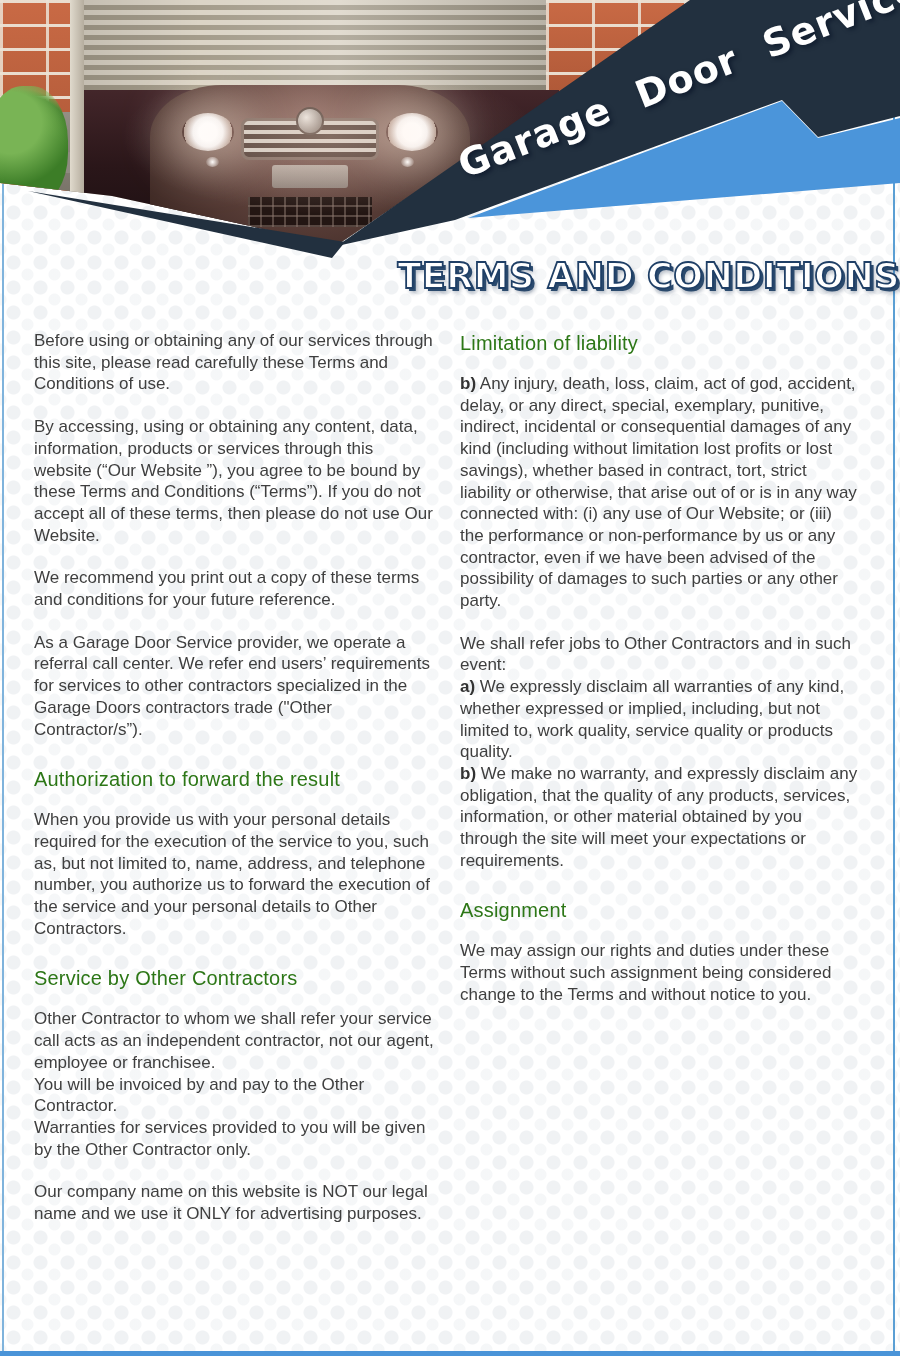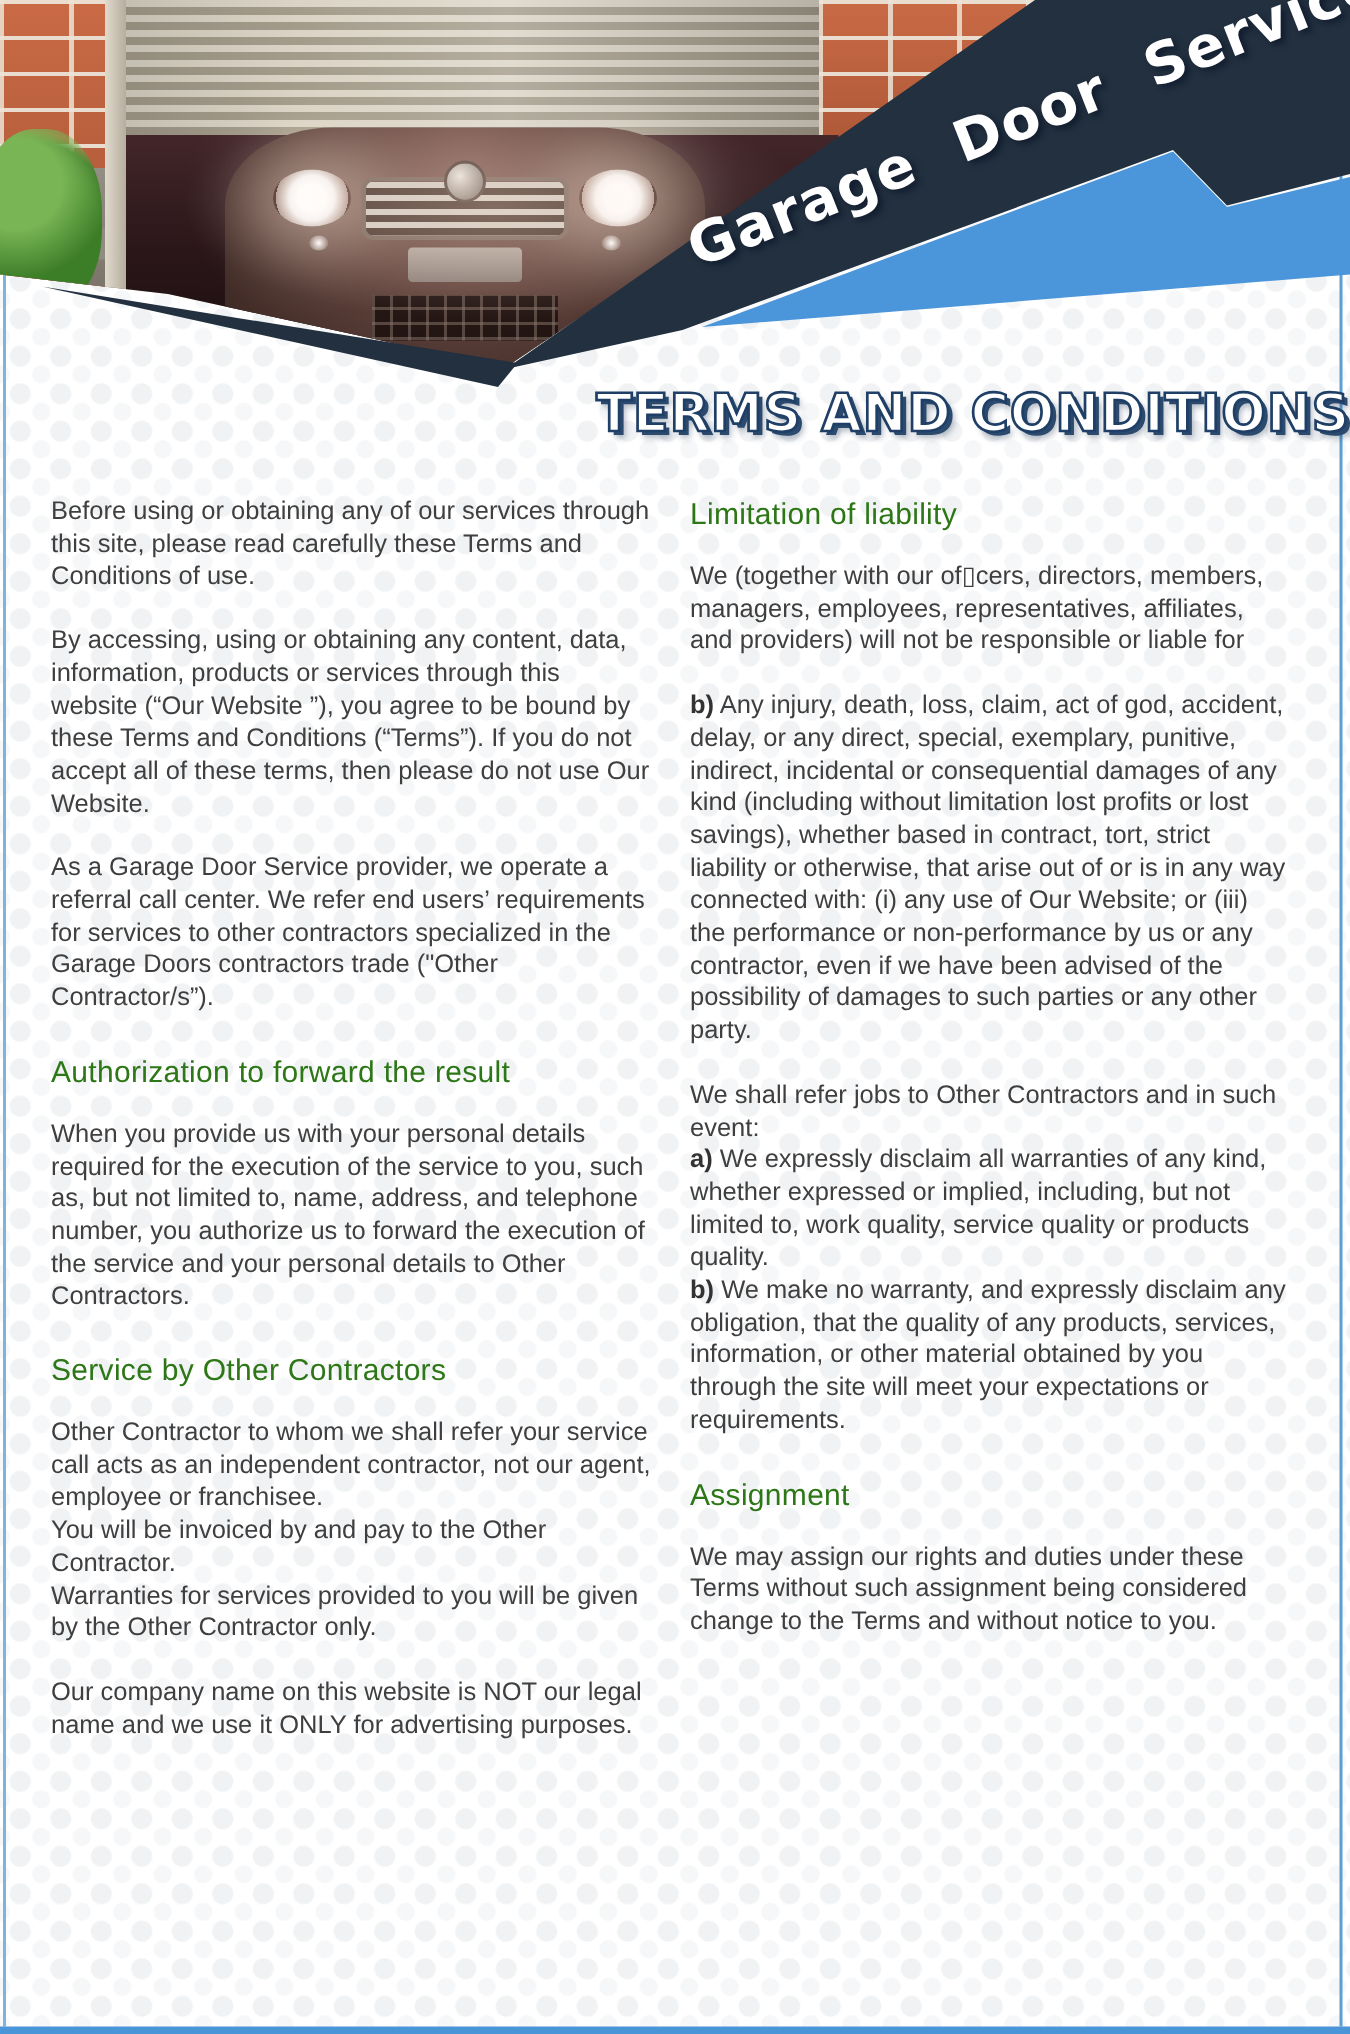--- a/index.html
+++ b/index.html
@@ -155,29 +155,29 @@
     <div class="navy"></div>
     <div class="banner-text">Garage Door Service</div>
   </header>
 
   <h1 class="title">TERMS AND CONDITIONS</h1>
 
   <main>
     <section class="col">
         <p>Before using or obtaining any of our services through this site, please read carefully these Terms and Conditions of use.</p>
         <p>By accessing, using or obtaining any content, data, information, products or services through this website (“Our Website ”), you agree to be bound by these Terms and Conditions (“Terms”). If you do not accept all of these terms, then please do not use Our Website.</p>
+        <p>We recommend you print out a copy of these terms and conditions for your future reference.</p>
         <p>As a Garage Door Service provider, we operate a referral call center. We refer end users’ requirements for services to other contractors specialized in the Garage Doors contractors trade ("Other Contractor/s”).</p>
         <h2>Authorization to forward the result</h2>
         <p>When you provide us with your personal details required for the execution of the service to you, such as, but not limited to, name, address, and telephone number, you authorize us to forward the execution of the service and your personal details to Other Contractors.</p>
         <h2>Service by Other Contractors</h2>
         <p>Other Contractor to whom we shall refer your service call acts as an independent contractor, not our agent, employee or franchisee.<br>You will be invoiced by and pay to the Other Contractor.<br>Warranties for services provided to you will be given by the Other Contractor only.</p>
         <p>Our company name on this website is NOT our legal name and we use it ONLY for advertising purposes.</p>
       </section>
     <section class="col">
         <h2>Limitation of liability</h2>
-        <p>We (together with our of▯cers, directors, members, managers, employees, representatives, affiliates, and providers) will not be responsible or liable for</p>
         <p><b>b)</b> Any injury, death, loss, claim, act of god, accident, delay, or any direct, special, exemplary, punitive, indirect, incidental or consequential damages of any kind (including without limitation lost profits or lost savings), whether based in contract, tort, strict liability or otherwise, that arise out of or is in any way connected with: (i) any use of Our Website; or (iii) the performance or non-performance by us or any contractor, even if we have been advised of the possibility of damages to such parties or any other party.</p>
         <p>We shall refer jobs to Other Contractors and in such event:<br><b>a)</b> We expressly disclaim all warranties of any kind, whether expressed or implied, including, but not limited to, work quality, service quality or products quality.<br><b>b)</b> We make no warranty, and expressly disclaim any obligation, that the quality of any products, services, information, or other material obtained by you through the site will meet your expectations or requirements.</p>
         <h2>Assignment</h2>
         <p>We may assign our rights and duties under these Terms without such assignment being considered change to the Terms and without notice to you.</p>
       </section>
   </main>
 </div>
 
 </body></html>

